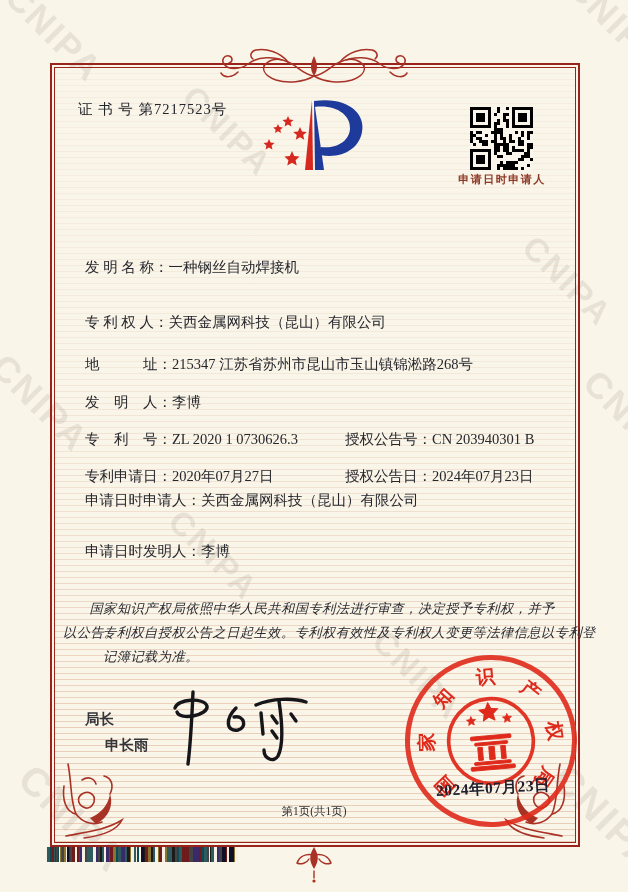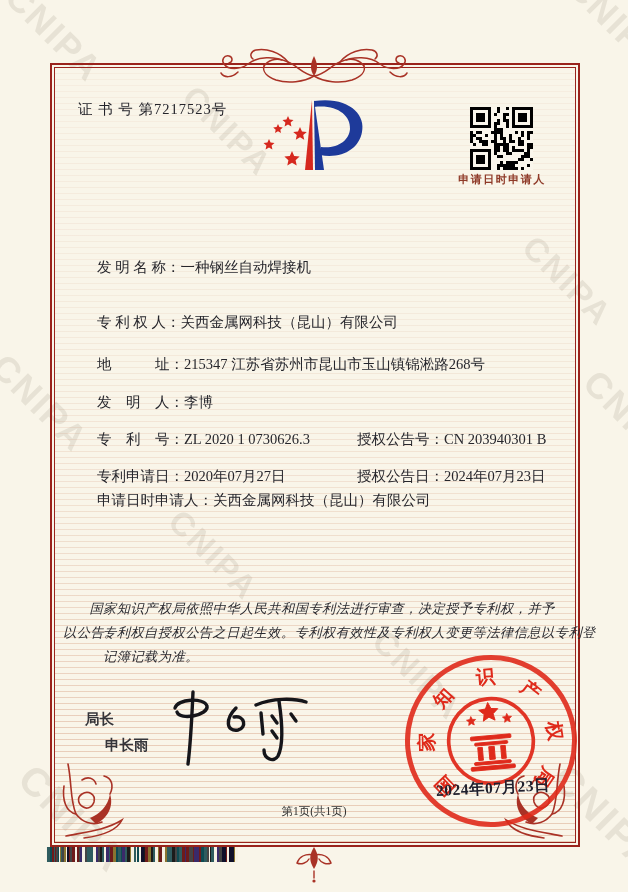--- a/index.html
+++ b/index.html
@@ -14,21 +14,21 @@
   .guilloche{position:absolute;inset:0;
      background:repeating-linear-gradient(0deg, rgba(206,138,104,0.38) 0 1px, rgba(0,0,0,0) 1px 6px);
      -webkit-mask-image:linear-gradient(180deg, rgba(0,0,0,0.18) 0%, rgba(0,0,0,0.28) 35%, rgba(0,0,0,0.55) 60%, rgba(0,0,0,0.95) 85%, #000 100%);
      mask-image:linear-gradient(180deg, rgba(0,0,0,0.18) 0%, rgba(0,0,0,0.28) 35%, rgba(0,0,0,0.55) 60%, rgba(0,0,0,0.95) 85%, #000 100%);}
   
   .cert-no{position:absolute;left:78px;top:100px;font-size:14.5px;letter-spacing:1px;}
   .title{position:absolute;left:50px;top:182px;width:528px;text-align:center;font-size:31px;
          font-weight:600;letter-spacing:14px;text-indent:14px;color:#1c1c1c;}
   .qr-label{position:absolute;left:457px;top:172px;width:90px;text-align:center;font-size:11px;
             color:#8f3a28;letter-spacing:1.5px;font-weight:600;}
-  .f-row{position:absolute;left:85px;font-size:14.5px;white-space:nowrap;margin-left:12px;}
+  .f-row{position:absolute;left:85px;font-size:14.5px;white-space:nowrap;}
   .f-row .lbl{color:#26262c;}
   .f-row .val{color:#26262c;}
   .f-col2{position:absolute;left:345px;top:0;white-space:nowrap;}
   .statement{position:absolute;left:63px;width:503px;font-size:13.2px;line-height:24px;
              font-style:italic;color:#2a2a30;letter-spacing:0.5px;}
   .st1{top:597px;text-indent:2em;}
   .st2{top:621px;margin-left:40px;}
   .officer{position:absolute;left:85px;font-family:"Liberation Sans","DejaVu Sans",sans-serif;
            font-weight:600;font-size:14.5px;color:#35353a;}
   .footer-page{position:absolute;left:50px;top:804px;width:528px;text-align:center;font-size:11.5px;color:#333;}
@@ -287,20 +287,23 @@
   </div>
   <div class="f-row" style="top:467px;width:493px;">
     <span class="lbl">专利申请日：</span><span class="val">2020年07月27日</span>
     <span class="f-col2" style="left:260px;">
       <span class="lbl">授权公告日：</span><span class="val">2024年07月23日</span>
     </span>
   </div>
   <div class="f-row" style="top:491px;">
     <span class="lbl">申请日时申请人：</span><span class="val">关西金属网科技（昆山）有限公司</span>
   </div>
+  <div class="f-row" style="top:542px;">
+    <span class="lbl">申请日时发明人：</span><span class="val">李博</span>
+  </div>
 
   <div class="statement st1">国家知识产权局依照中华人民共和国专利法进行审查，决定授予专利权，并予以公告。</div>
   <div class="statement st2">专利权自授权公告之日起生效。专利权有效性及专利权人变更等法律信息以专利登记簿记载为准。</div>
 
   <div class="officer" style="top:710px;">局长</div>
   <div class="officer" style="top:736px;margin-left:20px;">申长雨</div>
 
   <svg class="sig" width="160" height="85" viewBox="0 0 160 85">
     <g stroke="#15151a" fill="none" stroke-width="3.4" stroke-linecap="round" stroke-linejoin="round">
       <path d="M33,6 C32,28 31,54 28,78"></path>

